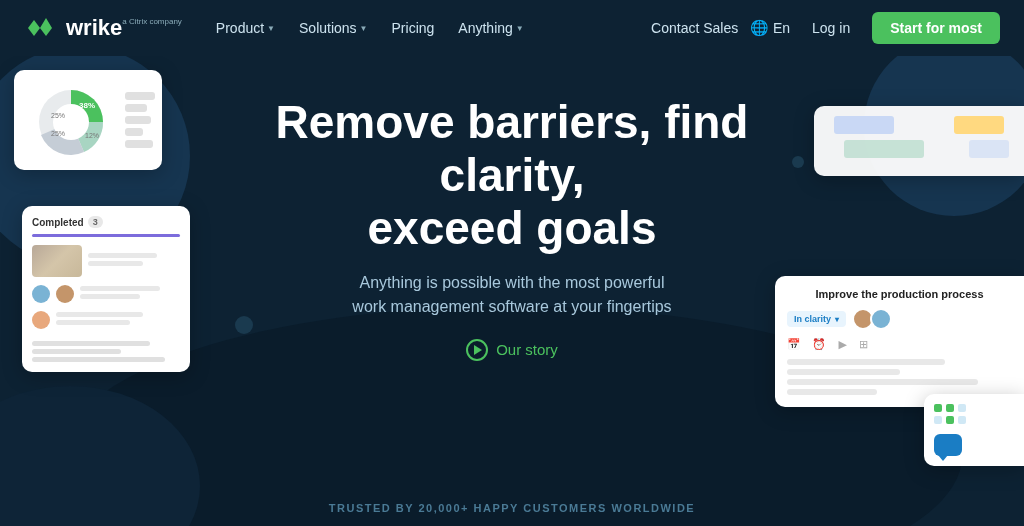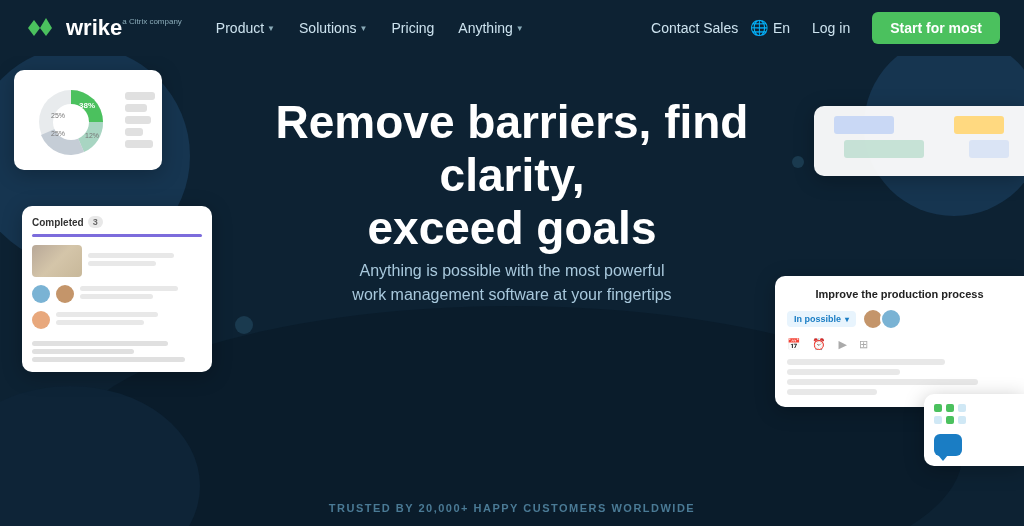--- a/index.html
+++ b/index.html
@@ -178,21 +178,21 @@
 
     .hero-content {
       position: relative;
       z-index: 5;
     }
     .hero-title {
       font-size: 46px;
       font-weight: 800;
       line-height: 1.15;
       color: #fff;
-      margin-bottom: 4px;
+      margin-bottom: 16px;
       max-width: 560px;
       margin-left: auto;
       margin-right: auto;
     }
     .hero-subtitle {
       font-size: 16px;
       color: #a8c8dc;
       max-width: 340px;
       margin: 0 auto 20px;
       line-height: 1.5;
@@ -284,21 +284,21 @@
       justify-content: center;
       box-shadow: 0 4px 20px rgba(0,0,0,0.25);
       overflow: hidden;
     }
 
     
     .card-task {
       position: absolute;
       left: 20px;
       top: 140px;
-      width: 190px;
+      width: 168px;
       background: #fff;
       border-radius: 10px;
       box-shadow: 0 4px 20px rgba(0,0,0,0.25);
       overflow: hidden;
       padding: 10px;
     }
     .card-task-header {
       font-size: 10px;
       font-weight: 700;
       color: #333;
@@ -617,20 +617,26 @@
   </div>
 
   <div class="hero-content">
     <h1 class="hero-title">
       <span>Remove barriers, find clarity,</span><br>
       <span>exceed goals</span>
     </h1>
     <p class="hero-subtitle">Anything is possible with the most powerful work management software at your fingertips</p>
 
 
+    <div class="our-story">
+      <div class="play-circle">
+        <div class="play-triangle"></div>
+      </div>
+      <span>Our story</span>
+    </div>
   </div>
 
   <div class="card-gantt" style="top: 50px; right:0; width:210px; padding:10px;">
     <div style="display:flex; flex-direction:column; gap:6px;">
 
       <div style="display:flex; gap:4px; align-items:flex-end; height:50px;">
 
         <div style="flex:1; position:relative; height:50px;">
           <div style="position:absolute; top:0; left:10px; width:60px; height:18px; background:#c9d8f5; border-radius:3px;"></div>
           <div style="position:absolute; top:0; right:10px; width:50px; height:18px; background:#ffd980; border-radius:3px;"></div>
@@ -638,21 +644,21 @@
           <div style="position:absolute; top:24px; right:5px; width:40px; height:18px; background:#c9d8f5; border-radius:3px; opacity:0.6;"></div>
         </div>
       </div>
     </div>
   </div>
 
   <div class="card-task-right">
     <div class="task-title-right">Improve the production process</div>
     <div class="status-row">
       <div class="status-badge">
-        <span>In possible</span>
+        <span>In clarity</span>
         <span class="arrow">▾</span>
       </div>
       <div class="avatar-group">
         <div class="avatar-med a1"></div>
         <div class="avatar-med a2"></div>
       </div>
     </div>
     <div class="meta-row">
       <span class="meta-icon">📅</span>
       <span class="meta-icon">⏰</span>

